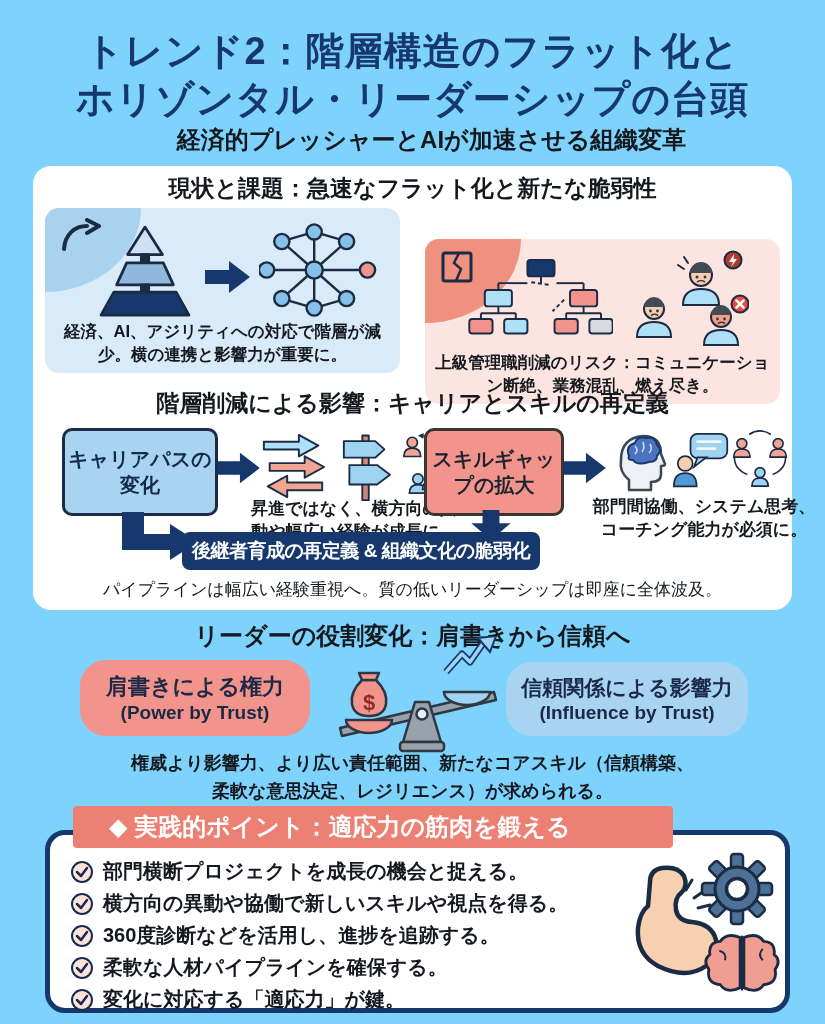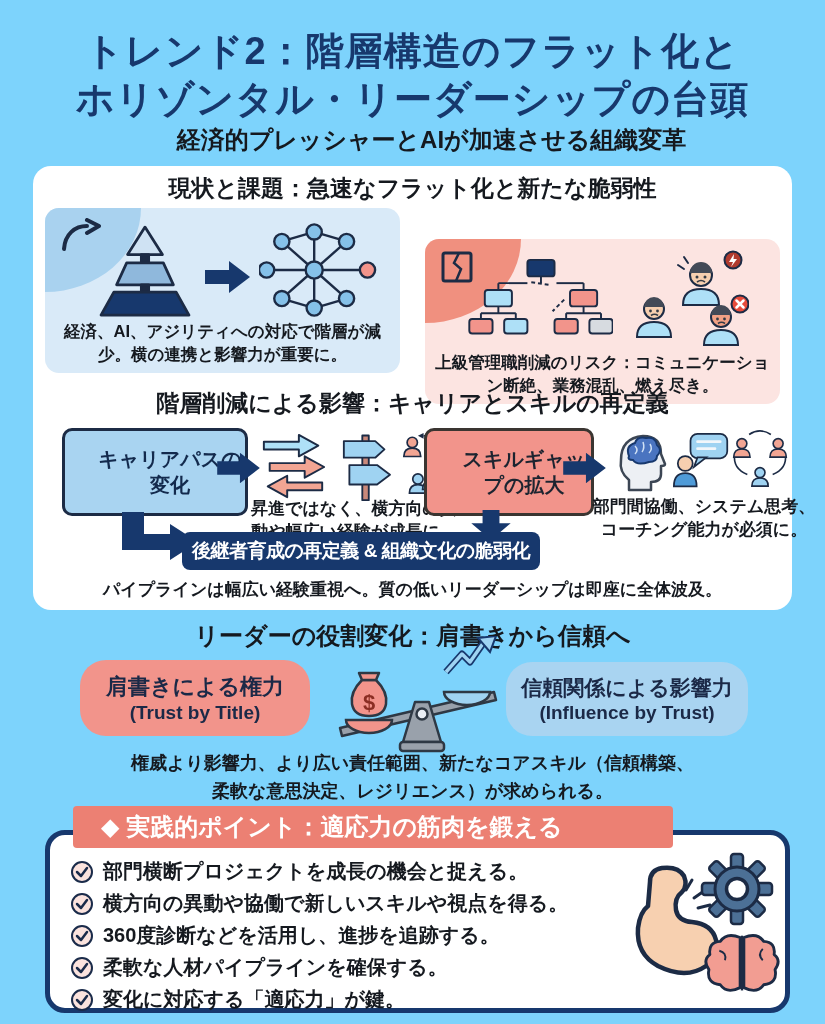--- a/index.html
+++ b/index.html
@@ -10,34 +10,34 @@
   .sub{width:100%;text-align:center;font-weight:800;color:#15191f;font-size:24px;}
   .panel{left:33px;top:166px;width:759px;height:444px;background:#ffffff;border-radius:18px;}
   .sechead{width:100%;text-align:center;font-weight:800;color:#15191f;font-size:23px;}
   .card{height:165px;border-radius:14px;overflow:hidden;}
   .card.blue{background:#d9eaf8;}
   .card.pink{background:#fce4e1;}
   .corner{left:0;top:0;width:96px;height:84px;border-bottom-right-radius:100%;}
   .corner.blue{background:#a9d2ef;}
   .corner.pink{background:#f0907f;}
   .cardcap{left:0;right:0;top:112px;text-align:center;font-weight:800;font-size:16.5px;line-height:1.4;color:#15191f;padding:0 10px;}
-  .fbox{border:3px solid #1c2b45;border-radius:10px;display:flex;align-items:center;justify-content:center;text-align:center;font-weight:800;font-size:20px;line-height:1.3;color:#132a4d;padding-left:30px;}
+  .fbox{border:3px solid #1c2b45;border-radius:10px;display:flex;align-items:center;justify-content:center;text-align:center;font-weight:800;font-size:20px;line-height:1.3;color:#132a4d;}
   .fbox.salmon{background:#f2948b;border-color:#3a3531;color:#1c2430;}
   .fbox.blue{background:#a9d4f1;}
   .flowcap{text-align:center;font-weight:800;font-size:17px;line-height:1.35;color:#15191f;}
   .banner{background:#17386d;border-radius:8px;color:#ffffff;font-weight:800;font-size:19px;display:flex;align-items:center;justify-content:center;letter-spacing:-0.5px;}
-  .footnote{width:100%;text-align:center;font-weight:700;font-size:17px;color:#15191f;}
+  .footnote{width:100%;text-align:center;font-weight:400;font-size:17px;color:#15191f;}
   .pill{border-radius:26px;display:flex;flex-direction:column;align-items:center;justify-content:center;font-weight:800;color:#1b2947;}
   .pill .l1{font-size:22px;}
   .pill .l2{font-size:19px;}
   .pill.salmon{background:#f2948b;}
   .pill.blue{background:#a9d4f1;}
   .rolecap{width:100%;text-align:center;font-weight:800;font-size:18px;line-height:1.55;color:#15191f;}
   .pbox{left:45px;top:830px;width:735px;height:173px;background:#ffffff;border:5px solid #17386d;border-radius:20px;}
-  .ppill{left:73px;top:806px;width:600px;height:42px;background:#ec8073;border-radius:4px;color:#ffffff;font-weight:800;font-size:24px;line-height:42px;padding-left:28px;box-sizing:border-box;z-index:2;}
+  .ppill{left:73px;top:806px;width:600px;height:42px;background:#ec8073;border-radius:4px;color:#ffffff;font-weight:800;font-size:24px;line-height:42px;padding-left:36px;box-sizing:border-box;z-index:2;}
   .chk{left:70px;top:858px;width:560px;list-style:none;margin:0;padding:0;z-index:3;}
   .chk li{display:flex;align-items:center;gap:9px;margin-bottom:5px;font-weight:800;font-size:20px;color:#15191f;}
   .chk svg{flex:0 0 auto;}
   svg{display:block;}
 </style>
 </head>
 <body>
 
 <div id="stage">
 
@@ -257,21 +257,21 @@
       <polygon points="12,0 30,0 30,14 42,14 21,32 0,14 12,14" fill="#17386d"></polygon>
     </svg>
     <div class="abs banner" style="left:149px;top:366px;width:358px;height:38px;">後継者育成の再定義 &amp; 組織文化の脆弱化</div>
     <div class="abs footnote" style="top:412px;">パイプラインは幅広い経験重視へ。質の低いリーダーシップは即座に全体波及。</div>
   </div>
 
   <div class="abs sechead" style="top:620px;font-size:24px;">リーダーの役割変化：肩書きから信頼へ</div>
 
   <div class="abs pill salmon" style="left:80px;top:660px;width:230px;height:76px;">
     <div class="l1">肩書きによる権力</div>
-    <div class="l2">(Trust by Title)</div>
+    <div class="l2">(Power by Trust)</div>
   </div>
 
   <svg class="abs" style="left:326px;top:636px;" width="180" height="118" viewBox="0 0 180 118">
     <polyline points="120,36 136,18 144,26 158,6" fill="none" stroke="#17386d" stroke-width="7" stroke-linejoin="round"></polyline>
     <polyline points="120,36 136,18 144,26 158,6" fill="none" stroke="#9fd3f2" stroke-width="3.5" stroke-linejoin="round"></polyline>
     <polygon points="152,2 170,0 164,16" fill="#9fd3f2" stroke="#17386d" stroke-width="2"></polygon>
     <polygon points="14,92 168,56 170,64 16,100" fill="#99a1ab" stroke="#2e3844" stroke-width="2.5" stroke-linejoin="round"></polygon>
     <path d="M89 66 h14 l12 40 h-38 z" fill="#99a1ab" stroke="#2e3844" stroke-width="2.5" stroke-linejoin="round"></path>
     <circle cx="96" cy="78" r="5.5" fill="#e9eef5" stroke="#2e3844" stroke-width="2.5"></circle>
     <rect x="74" y="106" width="44" height="9" rx="3" fill="#99a1ab" stroke="#2e3844" stroke-width="2.5"></rect>

